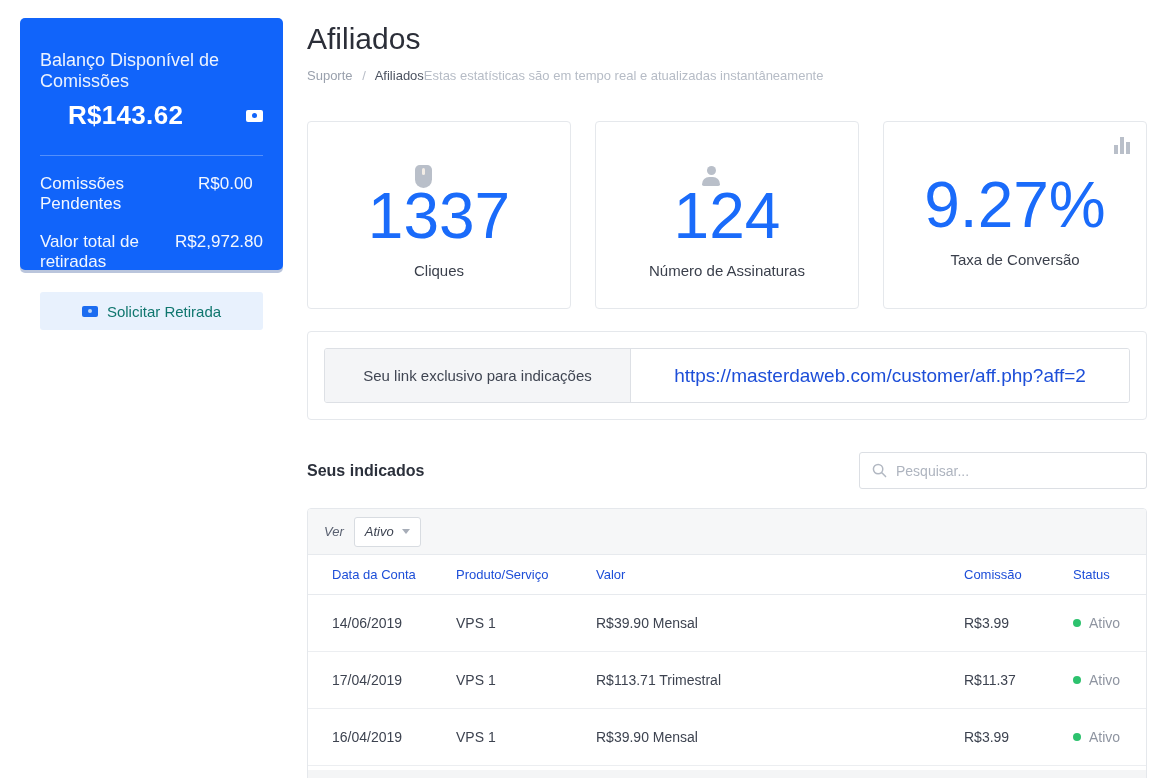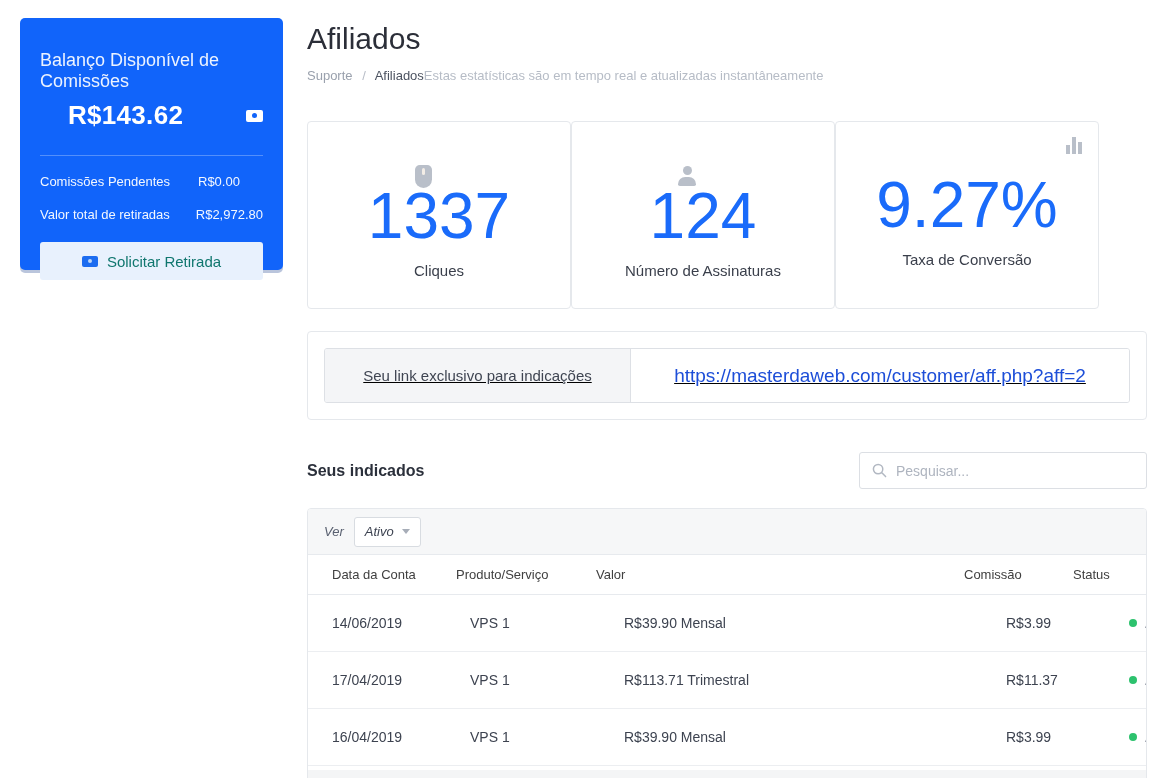--- a/index.html
+++ b/index.html
@@ -10,59 +10,59 @@
   .balance-card { position:absolute; left:20px; top:18px; width:263px; height:252px;
     background:#1164fa; border-radius:5px; padding:20px;
     box-shadow:0 3px 0 rgba(6,48,128,0.28); color:#fff; }
   .balance-label { font-size:18px; color:rgba(255,255,255,.92); margin-top:12px; }
   .balance-amount-row { display:flex; align-items:center; justify-content:space-between; margin-top:8px; }
   .balance-amount { font-size:26px; font-weight:bold; letter-spacing:.3px;margin-left:28px; }
   .bill-icon-white { width:17px; height:12px; background:#fff; border-radius:2px; position:relative; }
   .bill-icon-white::after { content:""; position:absolute; left:50%; top:50%; width:5px; height:5px;
     margin:-2.5px 0 0 -2.5px; border-radius:50%; background:#1164fa; }
   .balance-divider { height:1px; background:rgba(255,255,255,.28); margin:24px 0 16px; }
-  .balance-row { display:flex; font-size:13px; margin-top:18px; color:rgba(255,255,255,.95); }
+  .balance-row { display:flex; font-size:17px; margin-top:18px; color:rgba(255,255,255,.95); }
   .balance-row .lbl { width:158px; }
   .withdraw-btn { margin-top:20px; width:100%; height:38px; background:#e8f1fd; border:none;
     border-radius:3px; display:flex; align-items:center; justify-content:center; gap:9px;
     font-size:15px; color:#0f766e; cursor:pointer; font-family:inherit; }
   .bill-icon-blue { width:16px; height:11px; background:#1c6cf0; border-radius:2px; position:relative; }
   .bill-icon-blue::after { content:""; position:absolute; left:50%; top:50%; width:4px; height:4px;
     margin:-2px 0 0 -2px; border-radius:50%; background:#bcd7f8; }
 
   
   .main { position:absolute; left:307px; top:0; width:840px; }
   .page-title { font-size:30px; color:#2b2e38; margin-top:22px; }
   .header-sub { display:flex; justify-content:flex-start; align-items:baseline; margin-top:12px; }
   .breadcrumb { font-size:13px; color:#9aa1ad; }
   .breadcrumb .current { color:#4b5260; }
   .breadcrumb .sep { margin:0 6px; color:#b8bdc7; }
   .stats-note { font-size:13px; color:#b6bcc6; }
 
   
-  .stats-row { display:flex; margin-top:38px; }
+  .stats-row { display:flex; gap:24px; margin-top:38px; }
   .stat-card { position:relative; width:264px; height:188px; background:#fff;
     border:1px solid #e5e8ec; border-radius:4px; display:flex; flex-direction:column;
     align-items:center; justify-content:center; }
   .stat-value { font-size:64px; color:#1a6bfa; line-height:1; margin-top:10px; }
   .stat-label { font-size:15px; color:#3a3f4b; margin-top:14px; }
   .stat-icon { position:absolute; top:14px; right:16px; }
   .mouse-icon { width:17px; height:23px; background:#b9bfc9; border-radius:5px 5px 9px 9px; position:relative; }
   .mouse-icon::after { content:""; position:absolute; left:50%; top:3px; width:3px; height:7px;
     margin-left:-1.5px; background:#f3ede6; border-radius:2px; }
   .person-icon { width:18px; height:22px; position:relative; }
   .person-icon .head { width:9px; height:9px; border-radius:50%; background:#b9bfc9; margin:0 auto; }
   .person-icon .body { width:18px; height:9px; background:#b9bfc9; border-radius:8px 8px 2px 2px; margin-top:2px; }
   .chart-icon { display:flex; align-items:flex-end; gap:2px; height:18px; }
   .chart-icon span { width:4px; background:#b9bfc9; display:block; }
   .chart-icon .b1 { height:9px; } .chart-icon .b2 { height:17px; } .chart-icon .b3 { height:12px; }
 
   
   .link-card { margin-top:22px; border:1px solid #e5e8ec; border-radius:4px; padding:16px; background:#fff; }
-  .link-group { display:flex; border:1px solid #dde0e5; border-radius:3px; overflow:hidden; height:55px;text-decoration:underline; }
+  .link-group { display:flex; border:1px solid #dde0e5; border-radius:3px; overflow:hidden; height:55px; }
   .link-addon { width:306px; background:#f4f5f7; border-right:1px solid #dde0e5; display:flex;
     align-items:center; justify-content:center; font-size:15px; color:#3f4552; }
   .link-url-wrap { flex:1; display:flex; align-items:center; justify-content:center; background:#fff; }
   .link-url { font-size:19px; color:#1d4ed8; text-decoration:none; }
 
   
   .section-head { display:flex; justify-content:space-between; align-items:center; margin-top:32px; }
   .section-title { font-size:16px; font-weight:bold; color:#2b303b; }
   .search-box { width:288px; height:37px; border:1px solid #dcdfe4; border-radius:3px; background:#fff;
     display:flex; align-items:center; padding:0 12px; gap:9px; }
@@ -73,22 +73,22 @@
   
   .table-card { margin-top:19px; border:1px solid #e5e8ec; border-radius:4px 4px 0 0; background:#fff; overflow:hidden; }
   .table-toolbar { height:46px; background:#f6f7f8; border-bottom:1px solid #e7eaee;
     display:flex; align-items:center; padding:0 16px; gap:10px;font-style:italic; }
   .toolbar-label { font-size:13px; color:#596070; }
   .filter-select { background:#fff; border:1px solid #d8dce1; border-radius:3px; height:30px;
     display:flex; align-items:center; gap:8px; padding:0 10px; font-size:13px; color:#3c4250; cursor:pointer; }
   .caret-down { width:0; height:0; border-left:4px solid transparent; border-right:4px solid transparent;
     border-top:5px solid #a7adb8; }
   .thead, .trow { display:grid; grid-template-columns:124px 140px 368px 109px 1fr; padding-left:24px; align-items:center; }
-  .thead { height:40px; border-bottom:1px solid #e7eaee; font-size:13px; color:#404040; }
-  .trow { height:57px; border-bottom:1px solid #eceef1; font-size:14px; color:#3d4350;gap:14px; }
+  .thead { height:40px; border-bottom:1px solid #e7eaee; font-size:13px; color:#1d4ed8; }
+  .trow { height:57px; border-bottom:1px solid #eceef1; font-size:14px; color:#3d4350; }
   .status-cell { display:flex; align-items:center; gap:8px; color:#8f95a1; }
   .status-dot { width:8px; height:8px; border-radius:50%; background:#2dc26e; }
   .table-footer { height:40px; background:#f4f5f6; margin-top:4px; }
 </style>
 </head>
 <body>
 
 <div class="balance-card">
   <div class="balance-label">Balanço Disponível de Comissões</div>
   <div class="balance-amount-row">

